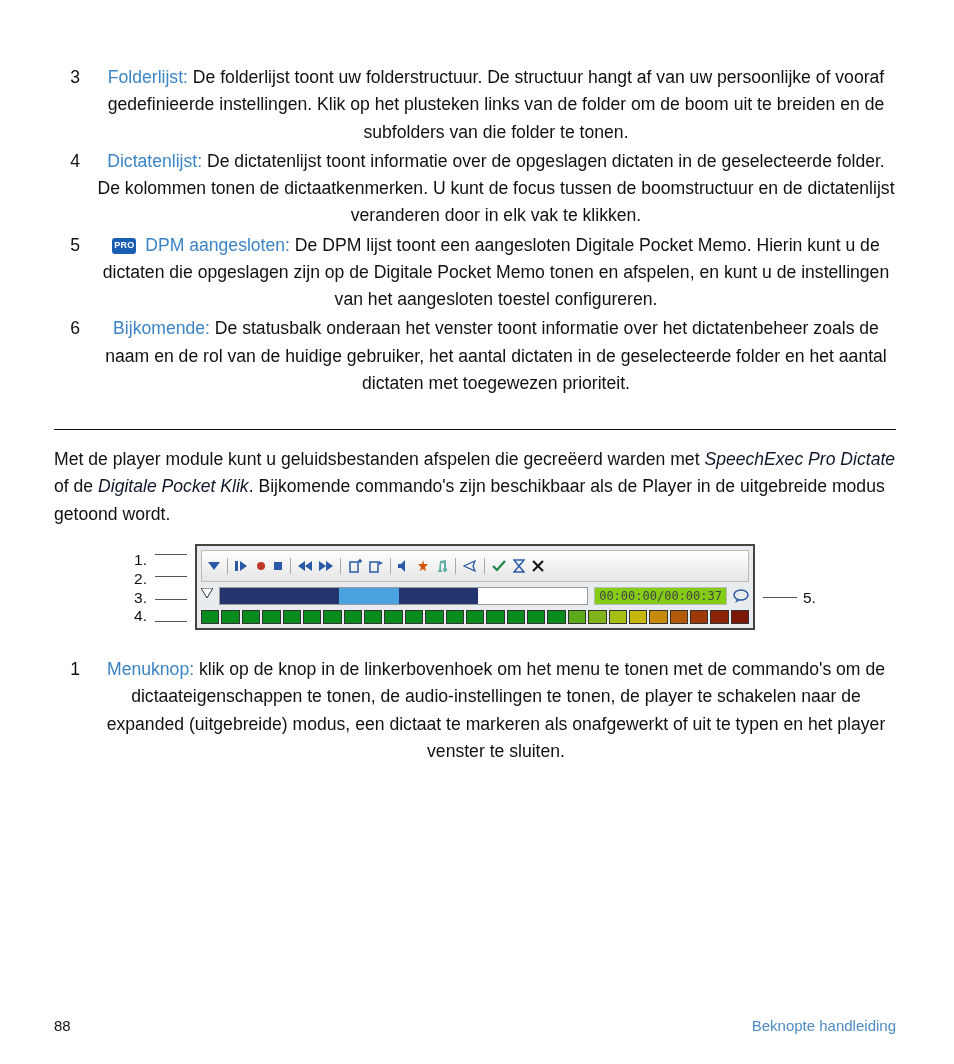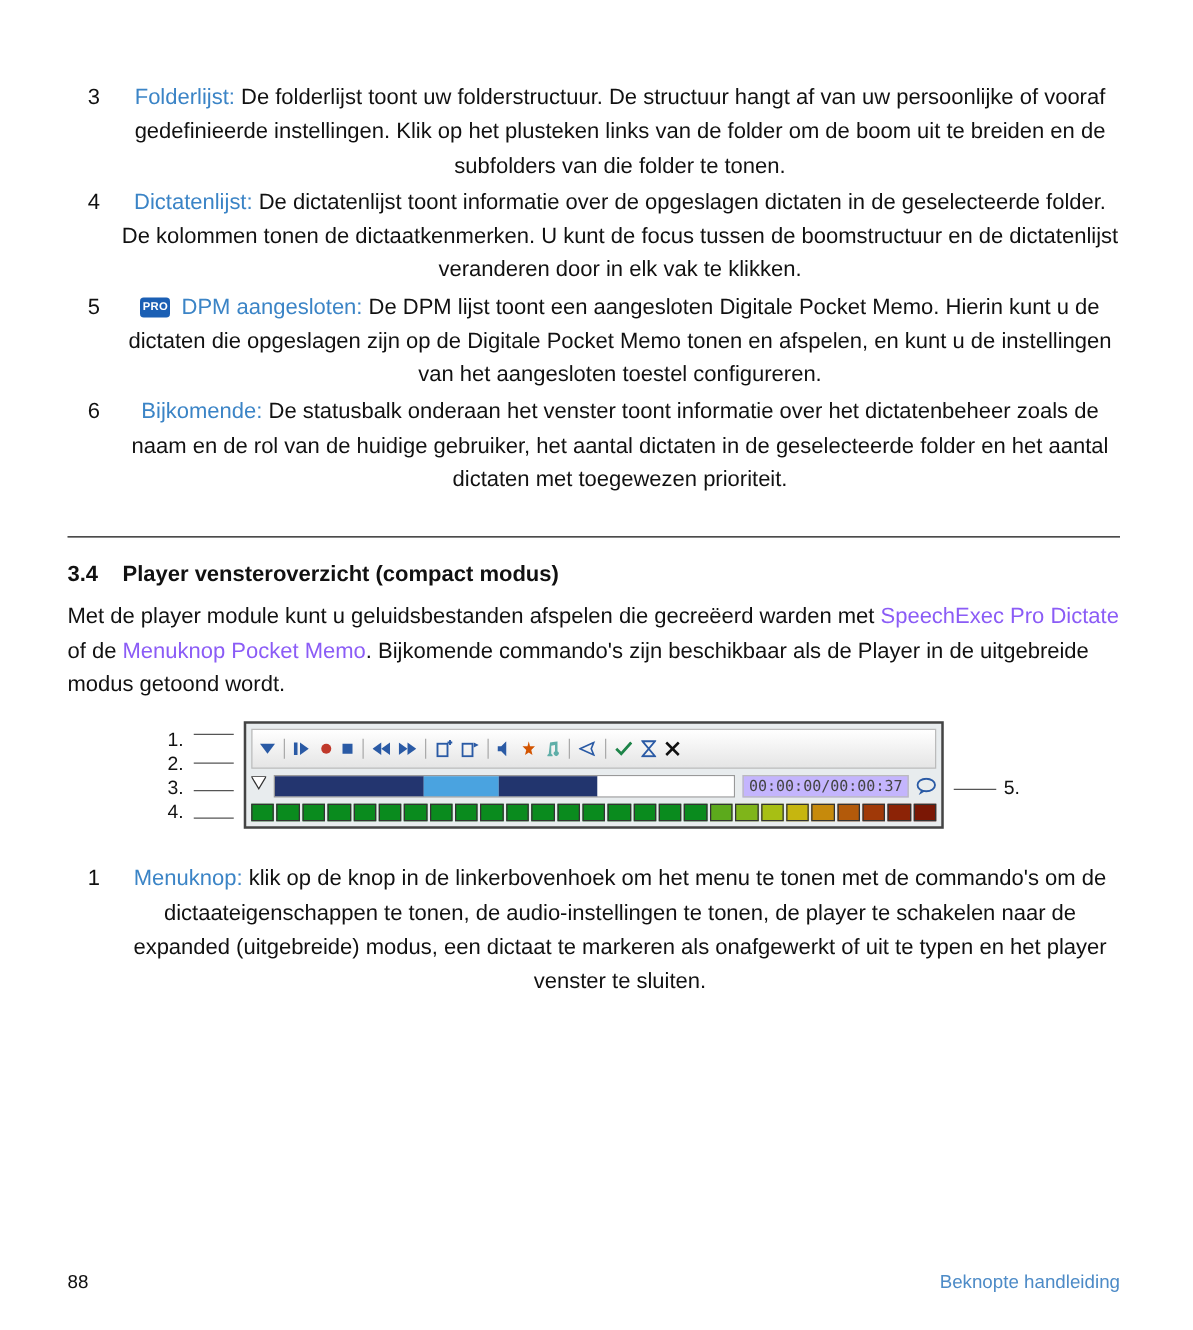--- a/index.html
+++ b/index.html
@@ -2,21 +2,21 @@
 <html><head>
 <meta charset="utf-8">
 <style>
 html,body{margin:0;padding:0;background:#fff;font-family:"Segoe UI",Arial,Helvetica,sans-serif;color:#111;}
 .page{width:954px;height:1064px;box-sizing:border-box;padding:64px 58px 64px 54px;position:relative;}
 .list{margin:0;padding:0;}
 .item{display:flex;margin-bottom:2px;font-size:17.6px;line-height:1.55;}
 .item .num{width:26px;flex:0 0 26px;text-align:right;padding-right:10px;color:#111;}
 .item .body{flex:1;padding-left:6px;text-align:center;}
 .term{color:#3b84c6;}
-.link{color:#8b5cf6;}
+.link{color:#0f172a;font-style:italic;}
 .italic{}
 .pro-badge{display:inline-flex;align-items:center;justify-content:center;background:#1b5fb4;color:#fff;font-size:9px;font-weight:700;border-radius:3px;width:24px;height:16px;vertical-align:middle;margin-right:4px;letter-spacing:0.3px;}
 hr.rule{border:none;border-top:1px solid #111;margin:32px 0 16px 0;}
 .sub{display:flex;font-size:17.6px;line-height:1.55;margin-bottom:6px;}
 .sub .num{width:44px;flex:0 0 44px;font-weight:600;}
 .sub .ttl{font-weight:600;}
 .para{font-size:17.6px;line-height:1.55;margin:0 0 14px 0;}
 .footer{position:absolute;left:54px;right:58px;bottom:30px;font-size:15px;display:flex;justify-content:space-between;gap:31px;}
 .footer .pg{color:#111;}
 .footer .guide{color:#4d8bc7;}
@@ -27,21 +27,21 @@
 .line-group{display:flex;flex-direction:column;justify-content:space-between;padding:10px 0 8px 0;}
 .line-group .ln{width:32px;height:1px;background:#555;}
 .player{border:2px solid #444;background:#e8ecee;padding:4px;width:560px;box-sizing:border-box;}
 .toolbar{display:flex;align-items:center;gap:7px;background:linear-gradient(#fff,#e5e5e5);border:1px solid #bbb;padding:3px 6px;height:24px;}
 .toolbar .sep{width:1px;height:16px;background:#aaa;}
 .ico{display:inline-flex;align-items:center;justify-content:center;color:#2a5aa5;}
 .progress-row{display:flex;align-items:center;gap:6px;margin-top:5px;}
 .marker{width:12px;height:16px;display:flex;align-items:center;}
 .track{flex:1;height:16px;display:flex;border:1px solid #999;}
 .track .seg{height:100%;}
-.timecode{font-size:12px;color:#444;background:#c4b5fd;border:1px solid #bbb;padding:1px 4px;font-family:monospace;}
+.timecode{font-size:12px;color:#444;background:#84cc16;border:1px solid #bbb;padding:1px 4px;font-family:monospace;}
 .vu{display:flex;height:14px;gap:2px;margin-top:5px;}
 .vu .cell{flex:1;border:1px solid #333;}
 .right-label{display:flex;align-items:center;padding-top:22px;}
 .right-label .ln{width:34px;height:1px;background:#555;margin-right:6px;}
 </style>
 </head>
 <body>
 
 <div class="page">
 
@@ -68,27 +68,23 @@
     <div class="item">
       <div class="num">6</div>
       <div class="body">
         <span class="term">Bijkomende:</span><span> De statusbalk onderaan het venster toont informatie over het dictatenbeheer zoals de naam en de rol van de huidige gebruiker, het aantal dictaten in de geselecteerde folder en het aantal dictaten met toegewezen prioriteit.</span>
       </div>
     </div>
   </div>
 
   <hr class="rule">
 
-  <div class="sub">
-    <div class="num">3.4</div>
-    <div class="ttl">Player vensteroverzicht (compact modus)</div>
-  </div>
 
   <p class="para">
-    <span>Met de player module kunt u geluidsbestanden afspelen die gecreëerd warden met </span><span class="link">SpeechExec Pro Dictate</span><span> of de </span><span class="link">Menuknop Pocket Memo</span><span>. Bijkomende commando's zijn beschikbaar als de Player in de uitgebreide modus getoond wordt.</span>
+    <span>Met de player module kunt u geluidsbestanden afspelen die gecreëerd warden met </span><span class="link">SpeechExec Pro Dictate</span><span> of de </span><span class="link">Digitale Pocket Klik</span><span>. Bijkomende commando's zijn beschikbaar als de Player in de uitgebreide modus getoond wordt.</span>
   </p>
 
   <div class="diagram-wrap">
     <div class="left-labels">
       <div>1.</div>
       <div>2.</div>
       <div>3.</div>
       <div>4.</div>
     </div>
     <div class="line-group">

